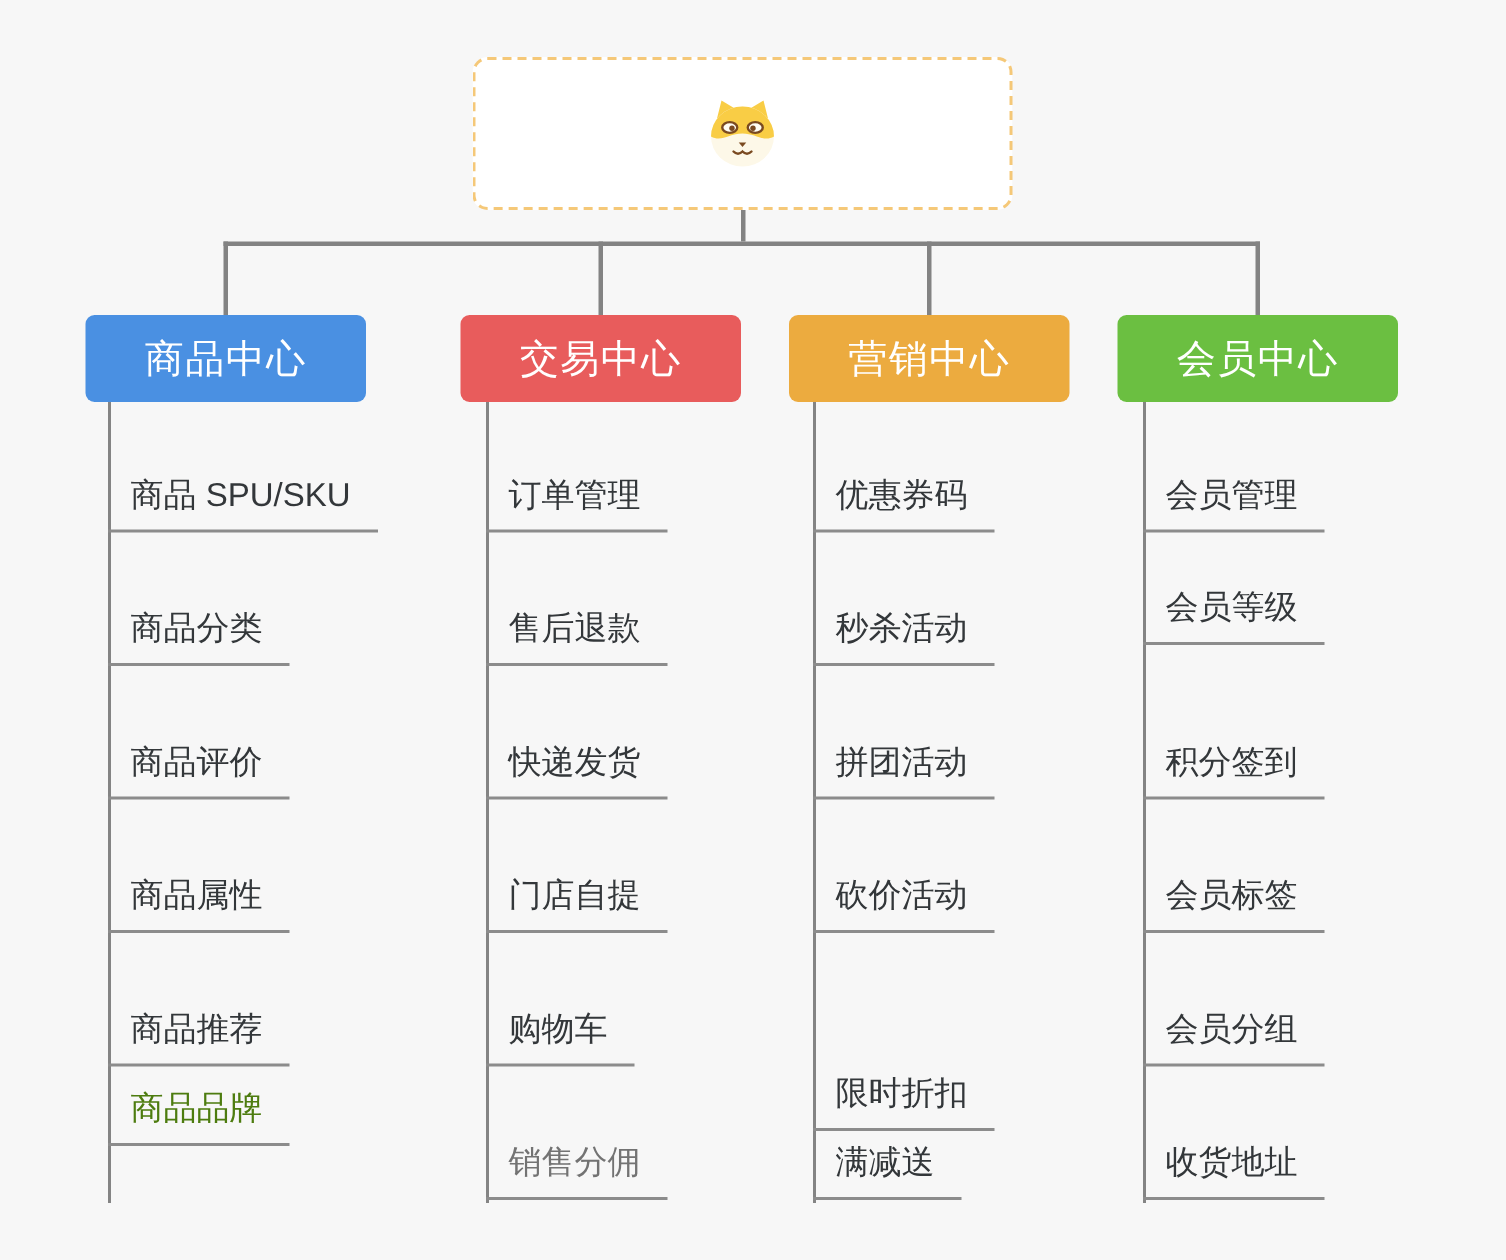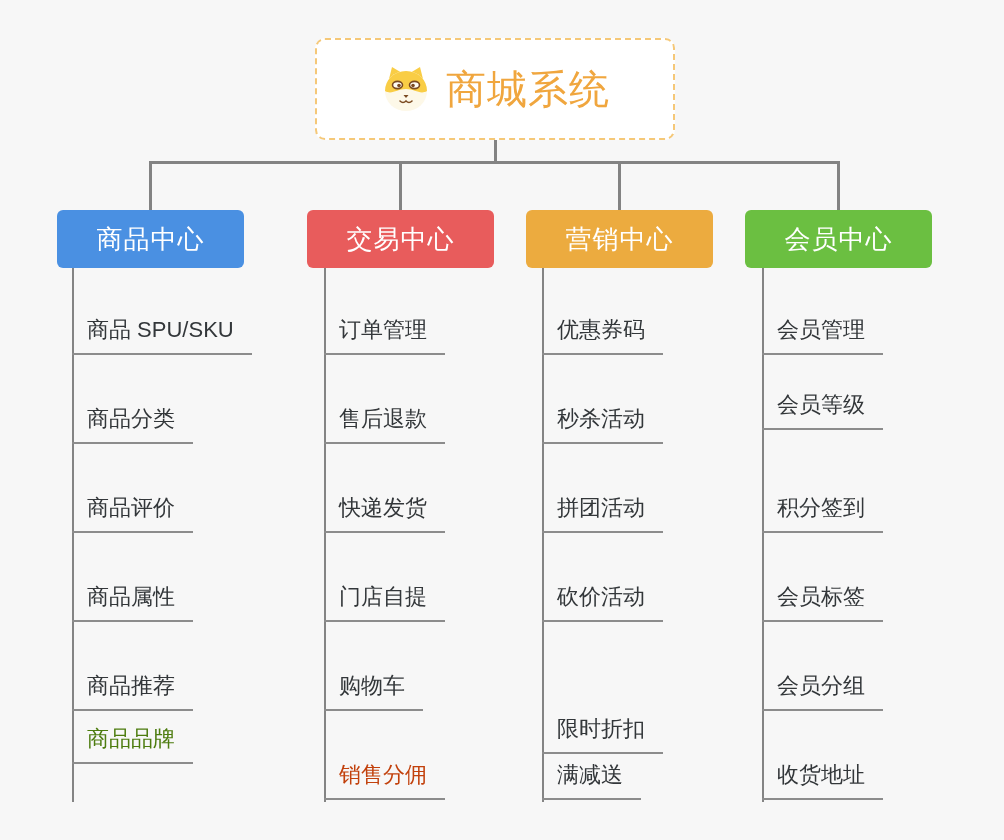--- a/index.html
+++ b/index.html
@@ -71,21 +71,20 @@
         <ellipse cx="17.5" cy="20" rx="5" ry="3.6" fill="#fffdf4" stroke="#7a4a21" stroke-width="1.6"></ellipse>
         <ellipse cx="34.5" cy="20" rx="5" ry="3.6" fill="#fffdf4" stroke="#7a4a21" stroke-width="1.6"></ellipse>
         <circle cx="19" cy="20.5" r="1.8" fill="#7a4a21"></circle>
         <circle cx="33" cy="20.5" r="1.8" fill="#7a4a21"></circle>
 
         <path d="M23.5 30 h5 l-2.5 3 Z" fill="#7a4a21"></path>
 
         <path d="M20 36 q3 3 6 0 q3 3 6 0" fill="none" stroke="#7a4a21" stroke-width="1.6" stroke-linecap="round"></path>
       </svg>
     </span>
-    <span class="root-title" style="color: rgb(240, 166, 62);">商城系统</span>
   </div>
 
   <div id="connectors">
       <div class="line" style="left: 493.5px; top: 140px; width: 3px; height: 21px; background: rgb(131, 131, 131);"></div>
       <div class="line" style="left: 149px; top: 161px; width: 691px; height: 3px; background: rgb(131, 131, 131);"></div>
       <div class="line" style="left: 149px; top: 161px; width: 3px; height: 49px; background: rgb(131, 131, 131);"></div>
       <div class="line" style="left: 399px; top: 161px; width: 3px; height: 49px; background: rgb(131, 131, 131);"></div>
       <div class="line" style="left: 618px; top: 161px; width: 3px; height: 49px; background: rgb(131, 131, 131);"></div>
       <div class="line" style="left: 837px; top: 161px; width: 3px; height: 49px; background: rgb(131, 131, 131);"></div>
     </div>
@@ -98,21 +97,21 @@
       <div class="item" style="left: 72px; top: 582px; color: rgb(51, 55, 58); border-bottom-color: rgb(140, 140, 140);">商品属性</div>
       <div class="item" style="left: 72px; top: 671px; color: rgb(51, 55, 58); border-bottom-color: rgb(140, 140, 140);">商品推荐</div>
       <div class="item" style="left: 72px; top: 724px; color: #4d7c0f; border-bottom-color: rgb(140, 140, 140);">商品品牌</div>
       <div class="branch-box" style="left: 307px; background: rgb(232, 92, 92);">交易中心</div>
       <div class="spine" style="left: 324px;"></div>
       <div class="item" style="left: 324px; top: 315px; color: rgb(51, 55, 58); border-bottom-color: rgb(140, 140, 140);">订单管理</div>
       <div class="item" style="left: 324px; top: 404px; color: rgb(51, 55, 58); border-bottom-color: rgb(140, 140, 140);">售后退款</div>
       <div class="item" style="left: 324px; top: 493px; color: rgb(51, 55, 58); border-bottom-color: rgb(140, 140, 140);">快递发货</div>
       <div class="item" style="left: 324px; top: 582px; color: rgb(51, 55, 58); border-bottom-color: rgb(140, 140, 140);">门店自提</div>
       <div class="item" style="left: 324px; top: 671px; color: rgb(51, 55, 58); border-bottom-color: rgb(140, 140, 140);">购物车</div>
-      <div class="item" style="left: 324px; top: 760px; color: #c2410c; border-bottom-color: rgb(140, 140, 140);">销售分佣</div>
+      <div class="item" style="left: 324px; top: 760px; color: #737373; border-bottom-color: rgb(140, 140, 140);">销售分佣</div>
       <div class="branch-box" style="left: 526px; background: rgb(236, 171, 63);">营销中心</div>
       <div class="spine" style="left: 542px;"></div>
       <div class="item" style="left: 542px; top: 315px; color: rgb(51, 55, 58); border-bottom-color: rgb(140, 140, 140);">优惠券码</div>
       <div class="item" style="left: 542px; top: 404px; color: rgb(51, 55, 58); border-bottom-color: rgb(140, 140, 140);">秒杀活动</div>
       <div class="item" style="left: 542px; top: 493px; color: rgb(51, 55, 58); border-bottom-color: rgb(140, 140, 140);">拼团活动</div>
       <div class="item" style="left: 542px; top: 582px; color: rgb(51, 55, 58); border-bottom-color: rgb(140, 140, 140);">砍价活动</div>
       <div class="item" style="left: 542px; top: 671px; color: rgb(51, 55, 58); border-bottom-color: rgb(140, 140, 140); margin-top: 43px;">限时折扣</div>
       <div class="item" style="left: 542px; top: 760px; color: rgb(51, 55, 58); border-bottom-color: rgb(140, 140, 140);">满减送</div>
       <div class="branch-box" style="left: 745px; background: rgb(107, 191, 65); font-family: Liberation Serif, serif;">会员中心</div>
       <div class="spine" style="left: 762px;"></div>

